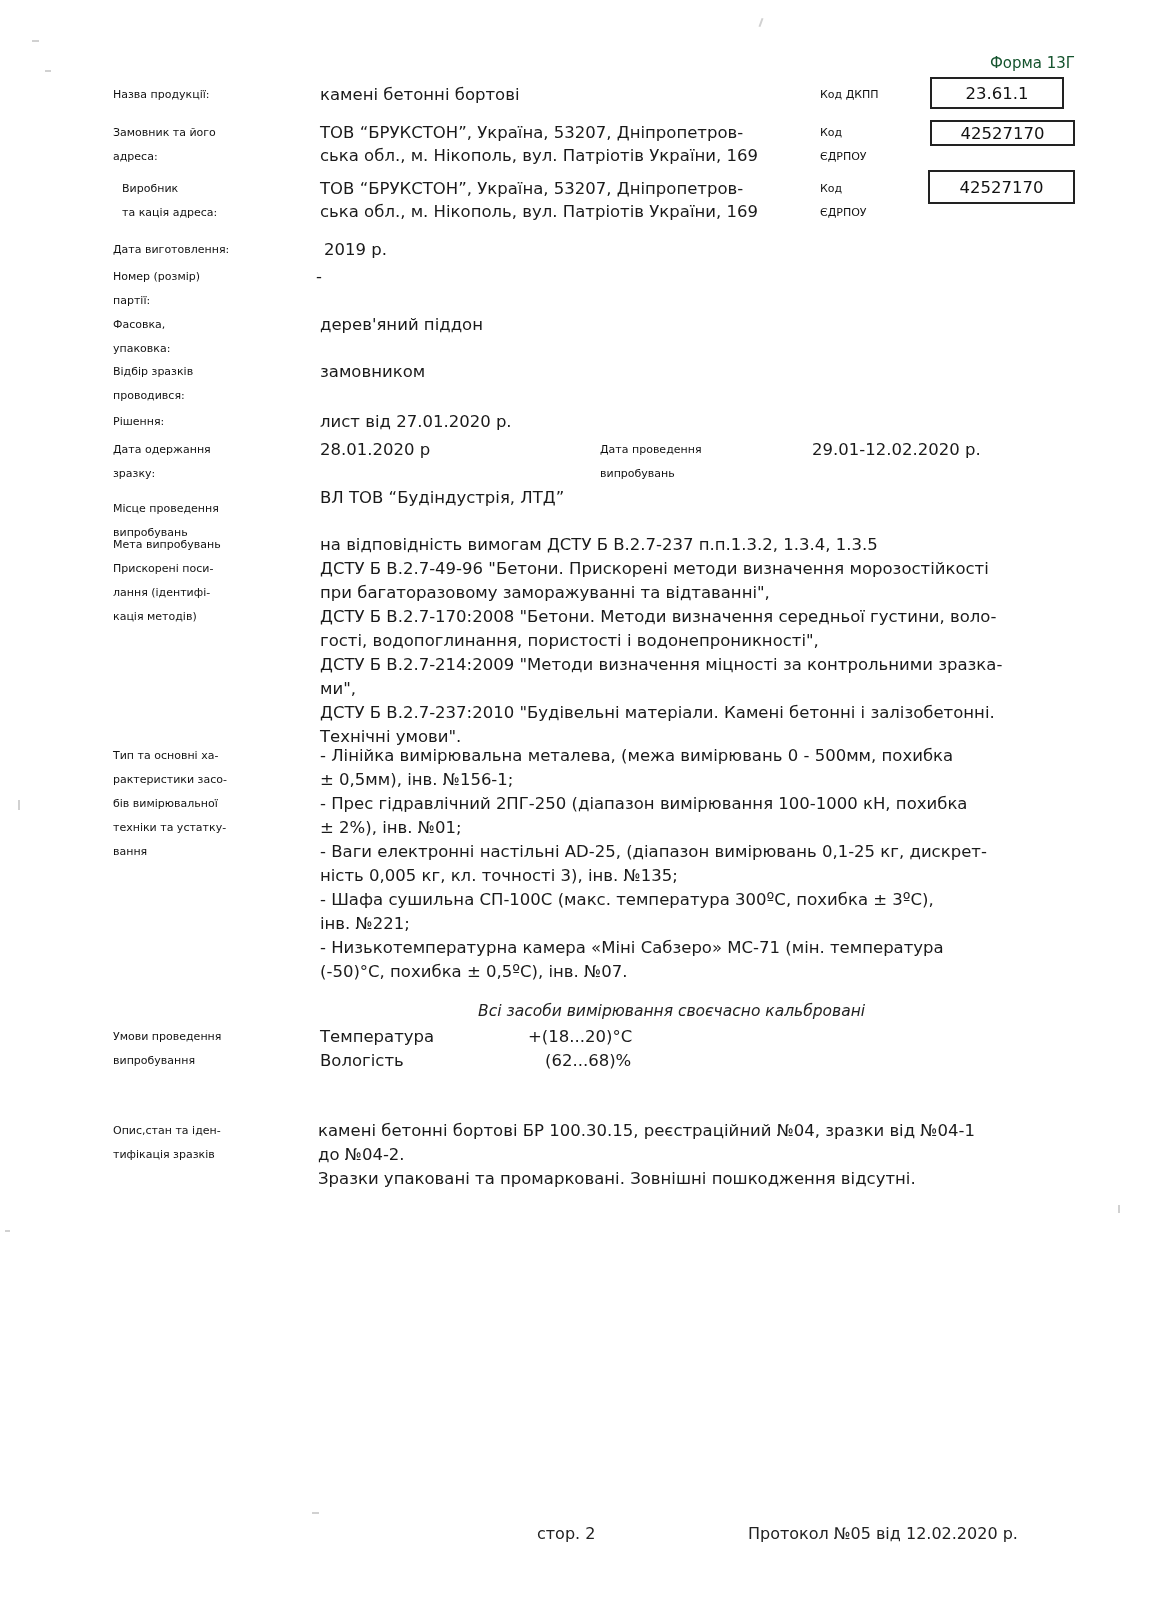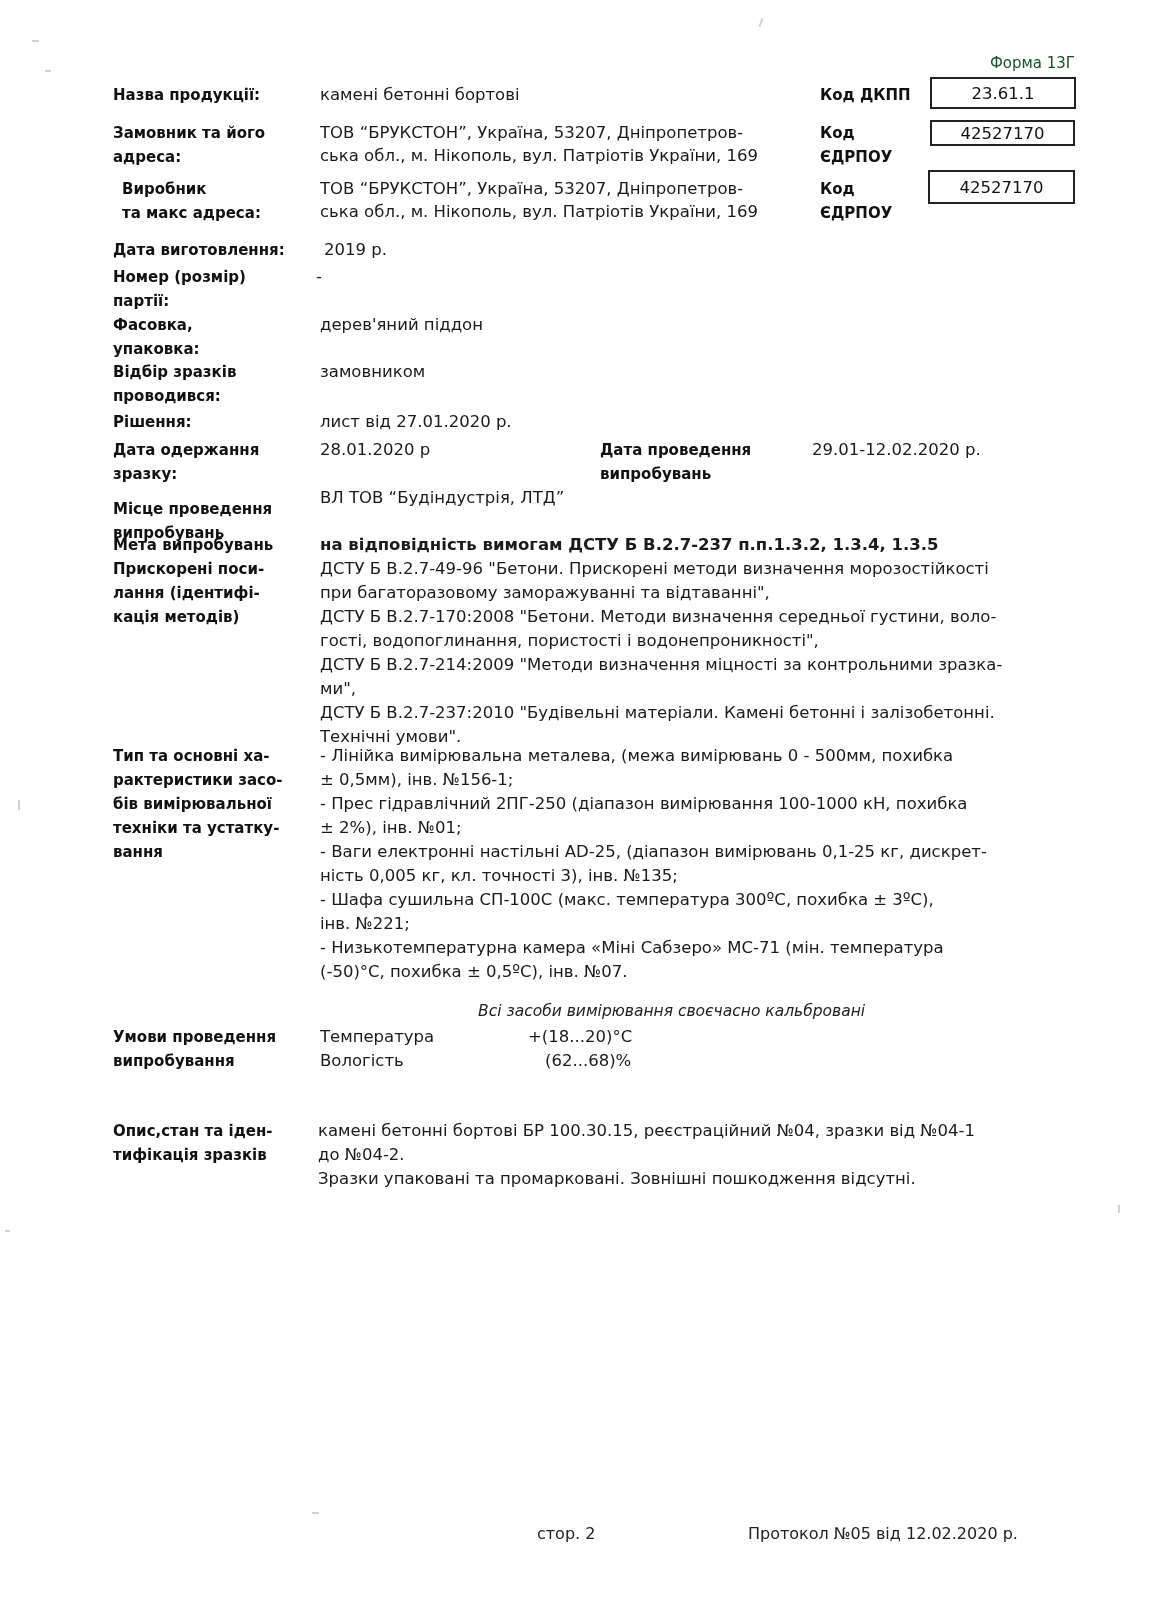--- a/index.html
+++ b/index.html
@@ -26,22 +26,22 @@
     position: absolute;
     top: 54px;
     right: 88px;
     font-size: 15px;
     color: #14532d;
   }
 
   
   .lbl {
     position: absolute;
-    font-weight: bold;
-    font-size: 15px;
+    font-weight: normal;
+    font-size: 11px;
     line-height: 24px;
     color: #111;
     white-space: pre-line;
   }
   .val {
     position: absolute;
     font-size: 16.5px;
     line-height: 24px;
     color: #1a1a1a;
     white-space: pre-line;
@@ -100,32 +100,32 @@
   <div class="speck" style="left:18px;top:800px;width:2px;height:10px;"></div>
   <div class="speck" style="left:5px;top:1230px;width:5px;height:2px;"></div>
   <div class="speck" style="left:312px;top:1512px;width:7px;height:2px;"></div>
   <div class="speck" style="left:1118px;top:1205px;width:2px;height:8px;"></div>
 
   <div class="form-no">Форма 13Г</div>
 
   <div class="lbl" style="left:113px;top:83px;">Назва продукції:</div>
   <div class="val" style="left:320px;top:83px;">камені бетонні бортові</div>
   <div class="lbl" style="left:820px;top:83px;">Код ДКПП</div>
-  <div class="box" style="left:930px;top:77px;width:146px;height:32px;">23.61.1</div>
+  <div class="box" style="left:930px;top:77px;width:134px;height:32px;">23.61.1</div>
 
   <div class="lbl" style="left:113px;top:121px;">Замовник та його
 адреса:</div>
   <div class="val tight" style="left:320px;top:121px;">ТОВ “БРУКСТОН”, Україна, 53207, Дніпропетров-
 ська обл., м. Нікополь, вул. Патріотів України, 169</div>
   <div class="lbl" style="left:820px;top:121px;">Код
 ЄДРПОУ</div>
   <div class="box" style="left:930px;top:120px;width:145px;height:26px;">42527170</div>
 
   <div class="lbl" style="left:122px;top:177px;">Виробник
-та макс адреса:</div>
+та кація адреса:</div>
   <div class="val tight" style="left:320px;top:177px;">ТОВ “БРУКСТОН”, Україна, 53207, Дніпропетров-
 ська обл., м. Нікополь, вул. Патріотів України, 169</div>
   <div class="lbl" style="left:820px;top:177px;">Код
 ЄДРПОУ</div>
   <div class="box" style="left:928px;top:170px;width:147px;height:34px;">42527170</div>
 
   <div class="lbl" style="left:113px;top:238px;">Дата виготовлення:</div>
   <div class="val" style="left:324px;top:238px;">2019 р.</div>
 
   <div class="lbl" style="left:113px;top:265px;">Номер (розмір)
@@ -148,21 +148,21 @@
   <div class="val" style="left:320px;top:438px;">28.01.2020 р</div>
   <div class="lbl" style="left:600px;top:438px;">Дата проведення
 випробувань</div>
   <div class="val" style="left:812px;top:438px;">29.01-12.02.2020 р.</div>
 
   <div class="lbl" style="left:113px;top:497px;">Місце проведення
 випробувань</div>
   <div class="val" style="left:320px;top:486px;">ВЛ ТОВ “Будіндустрія, ЛТД”</div>
 
   <div class="lbl" style="left:113px;top:533px;">Мета випробувань</div>
-  <div class="val" style="left:320px;top:533px;font-weight:bold;">на відповідність вимогам ДСТУ Б В.2.7-237 п.п.1.3.2, 1.3.4, 1.3.5</div>
+  <div class="val" style="left:320px;top:533px;">на відповідність вимогам ДСТУ Б В.2.7-237 п.п.1.3.2, 1.3.4, 1.3.5</div>
 
   <div class="lbl" style="left:113px;top:557px;">Прискорені поси-
 лання (ідентифі-
 кація методів)</div>
   <div class="val" style="left:320px;top:557px;">ДСТУ Б В.2.7-49-96 "Бетони. Прискорені методи визначення морозостійкості
 при багаторазовому заморажуванні та відтаванні",
 ДСТУ Б В.2.7-170:2008 "Бетони. Методи визначення середньої густини, воло-
 гості, водопоглинання, пористості і водонепроникності",
 ДСТУ Б В.2.7-214:2009 "Методи визначення міцності за контрольними зразка-
 ми",

